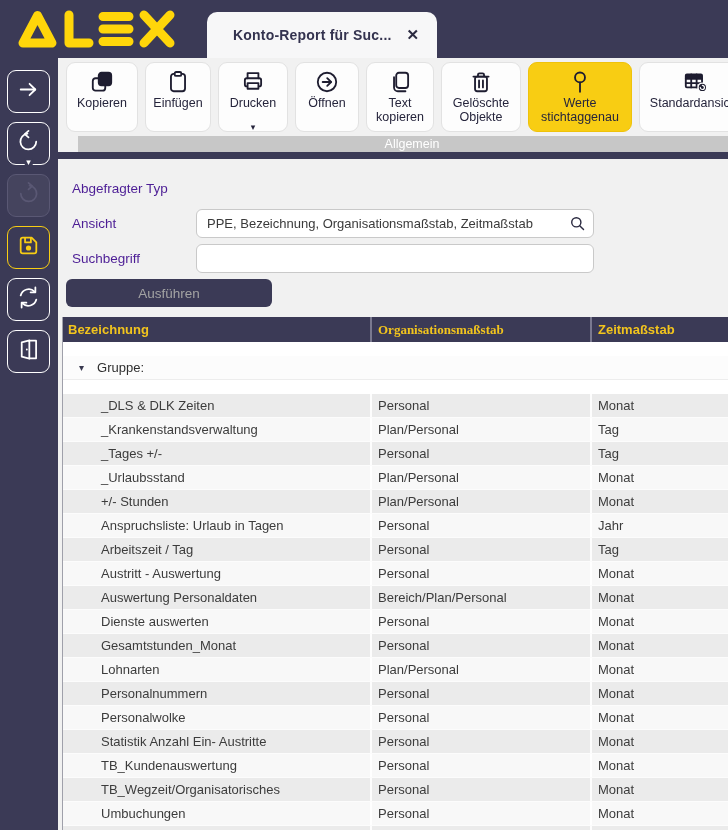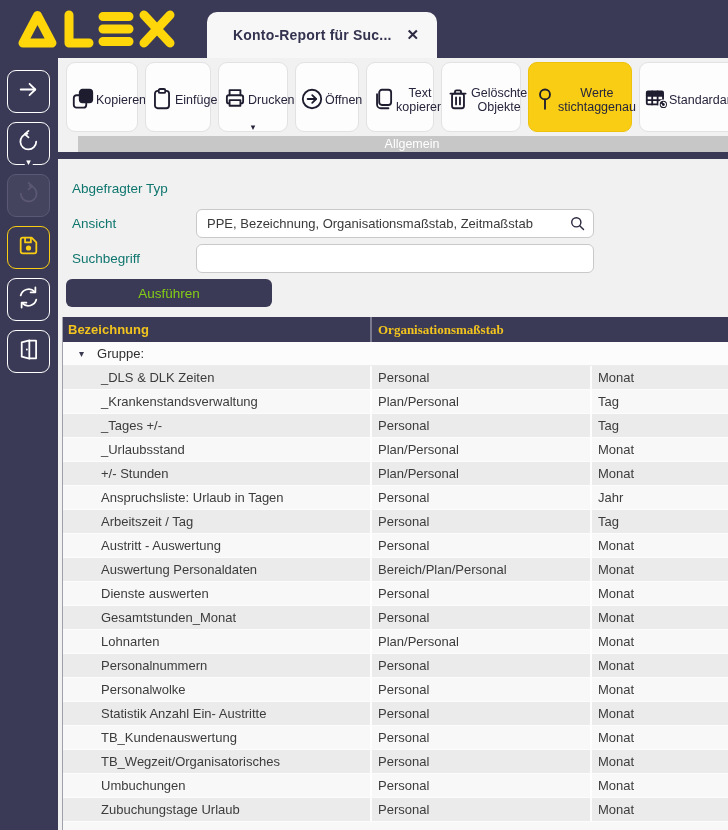--- a/index.html
+++ b/index.html
@@ -24,46 +24,46 @@
   .side-btn svg{width:25px;height:25px;}
   .side-btn.disabled{border-color:#5A5874;color:#5A5874;background:rgba(255,255,255,0.05);}
   .side-btn.accent{border-color:#F8CD13;color:#F8CD13;}
   .side-caret{position:absolute;bottom:-3px;left:50%;transform:translateX(-50%);
               font-size:9px;color:#FFFFFF;line-height:1;background:#3B3A56;padding:0 2px;}
   
   .main{position:absolute;left:58px;top:58px;width:670px;height:772px;background:#F1F1F1;overflow:hidden;}
   
   .toolbar-buttons{position:absolute;left:8px;top:4px;display:flex;gap:7px;height:70px;}
   .tb-btn{background:#FDFDFD;border:1px solid #E2E2E2;border-radius:9px;flex-shrink:0;
-          display:flex;flex-direction:row;align-items:center;justify-content:flex-start;
+          display:flex;flex-direction:column;align-items:center;justify-content:flex-start;
           padding:6px 3px 2px;box-sizing:border-box;position:relative;color:#1E1D30;cursor:pointer;}
   .tb-btn.active{background:#F8CD13;border-color:#EFC20A;}
   .tb-icon svg{width:26px;height:26px;display:block;}
   .tb-label{font-size:12.5px;line-height:1.12;text-align:center;margin-top:1px;color:#26253C;}
   .tb-caret{position:absolute;bottom:-1px;left:50%;transform:translateX(-50%);font-size:9px;color:#26253C;}
   .group-bar{position:absolute;top:78px;height:16px;background:#C7C7C7;display:flex;
              align-items:center;justify-content:center;color:#FFFFFF;font-size:12.5px;}
   .group-bar.b1{left:20px;width:668px;}
   .group-bar.b2{left:576px;width:94px;}
   .divider{position:absolute;left:0;top:94px;width:670px;height:7px;background:#3B3A56;}
   
   .form-row{position:absolute;left:0;height:30px;display:flex;align-items:center;}
-  .f-label{position:absolute;left:14px;font-size:13.5px;color:#0f766e;font-weight:500;white-space:nowrap;}
+  .f-label{position:absolute;left:14px;font-size:13.5px;color:#4c1d95;font-weight:500;white-space:nowrap;}
   .input-wrap{position:absolute;left:138px;width:398px;height:29px;}
   .f-input{width:100%;height:100%;box-sizing:border-box;border:1px solid #C9C9C9;border-radius:6px;
            background:#FFFFFF;padding:0 28px 0 10px;font-size:13px;color:#3A3A3A;
            font-family:"Liberation Sans", sans-serif;outline:none;}
   .search-ic{position:absolute;right:7px;top:5px;width:19px;height:19px;cursor:pointer;}
   .search-ic svg{width:19px;height:19px;}
   .submit-btn{position:absolute;left:8px;top:221px;width:206px;height:28px;background:#3B3A56;
-              color:#84cc16;border:none;border-radius:6px;font-size:13.5px;
+              color:#a3a3a3;border:none;border-radius:6px;font-size:13.5px;
               font-family:"Liberation Sans", sans-serif;cursor:pointer;}
   
   .table{position:absolute;left:4px;top:259px;width:666px;height:513px;background:#FFFFFF;
-         border-left:1px solid #9FA0AA;box-sizing:border-box;display:flex;flex-direction:column;}
+         border-left:1px solid #9FA0AA;box-sizing:border-box;display:flex;flex-direction:column;gap:14px;}
   .t-head{display:flex;height:25px;background:#3B3A56;flex-shrink:0;}
   .t-head .hc{display:flex;align-items:center;font-size:13px;font-weight:700;color:#F2C41D;
               box-sizing:border-box;padding-left:5px;}
   .hc.h1{width:307px;}
   .hc.h2{width:220px;border-left:2px solid #7A7990;padding-left:6px;font-family:Liberation Serif, serif;}
   .hc.h3{flex:1;border-left:2px solid #7A7990;padding-left:6px;}
   .t-group{display:flex;align-items:center;height:23px;background:#FCFCFC;
            border-bottom:1px solid #EDEDED;flex-shrink:0;cursor:pointer;}
   .t-group .tri{margin-left:16px;font-size:10px;color:#3A3A50;}
   .t-group .g-label{margin-left:13px;font-size:13px;color:#2F2F2F;}
@@ -247,20 +247,21 @@
       <input class="f-input" value="" style=""></span>
       </div>
     </div>
 
   <button class="submit-btn">Ausführen</button>
 
   <div class="table">
     <div class="t-head">
       <div class="hc h1">Bezeichnung</div>
       <div class="hc h2">Organisationsmaßstab</div>
+      <div class="hc h3">Zeitmaßstab</div>
     </div>
     <div class="t-group">
       <span class="tri">▾</span>
       <span class="g-label">Gruppe:</span>
     </div>
     <div class="t-body">
         <div class="t-row odd">
           <div class="c c1">_DLS &amp; DLK Zeiten</div>
     <div class="c c2">Personal</div>
     <div class="c c3">Monat</div>

